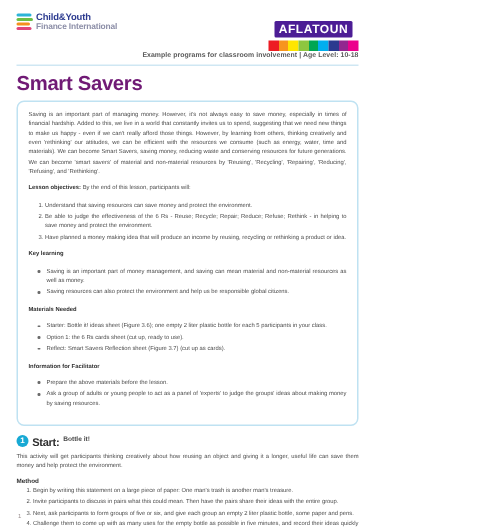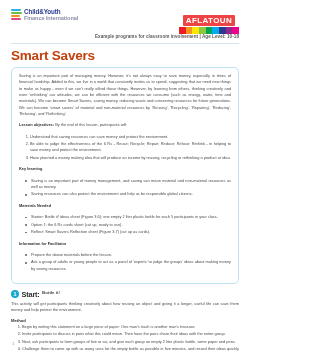--- a/index.html
+++ b/index.html
@@ -17,29 +17,29 @@
   .logo-mark i{position:absolute;left:0;height:2px;border-radius:1px;}
   .lm1{top:0;width:10px;background:#2cb4d8;}
   .lm2{top:3px;width:11px;background:#6cbe45;}
   .lm3{top:6px;width:9px;background:#f4901e;}
   .lm4{top:9px;width:10px;background:#e0457b;}
   .logo-words{line-height:1.02;}
   .lw1{font-size:6.3px;font-weight:bold;color:#2b3a8f;letter-spacing:-.1px;}
   .lw2{font-size:5.6px;font-weight:bold;color:#8d8fa8;letter-spacing:-.1px;}
 
   .logo-right{flex:none;text-align:center;}
-  .afla-top{background:#ef4444;padding:1px 3px 1px;border-radius:1px;display:inline-block;}
+  .afla-top{background:#4c1d95;padding:1px 3px 1px;border-radius:1px;display:inline-block;}
   .afla-word{font-size:8px;font-weight:bold;color:#ffffff;letter-spacing:.4px;line-height:9px;display:block;}
   .afla-bars{display:flex;width:60px;height:7px;margin-top:0;}
   .afla-bars span{flex:1;display:block;}
 
   .hr{height:1px;background:#cfe7f3;margin:4px 0 3px;}
   .strap{text-align:right;font-size:4.6px;font-weight:bold;color:#5a5a5a;letter-spacing:.05px;}
 
-  .title{font-size:13.5px;font-weight:bold;color:#c2410c;letter-spacing:-.2px;margin:4px 0 4px;}
+  .title{font-size:13.5px;font-weight:bold;color:#701a75;letter-spacing:-.2px;margin:4px 0 4px;}
 
   
   .intro{
     border:0.7px solid #bfe2f2;border-radius:5px;padding:5px 7px 6px;
     font-size:3.9px;line-height:1.62;color:#4a4a4a;
   }
   .intro p{margin:0 0 5px;text-align:justify;}
   .intro p:last-child{margin-bottom:0;}
   .sec-h{font-weight:bold;color:#2f2f2f;}
   ol,ul{margin:1px 0 5px;padding-left:11px;}

